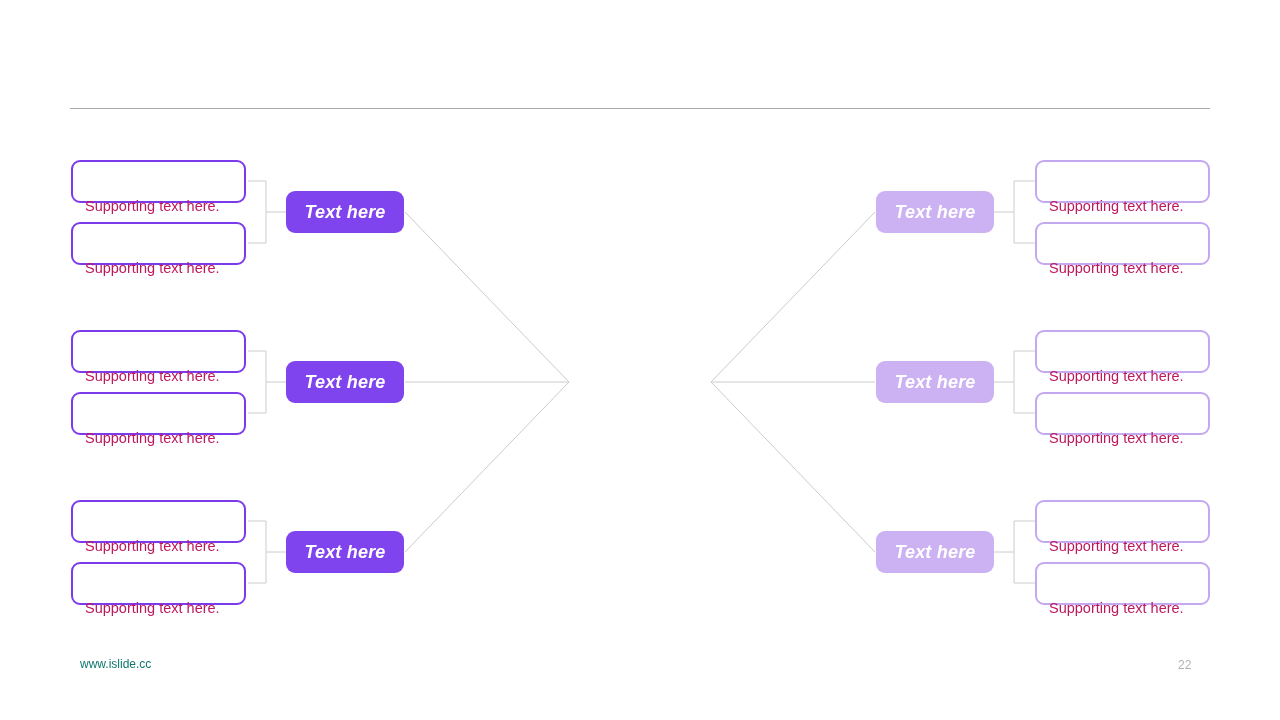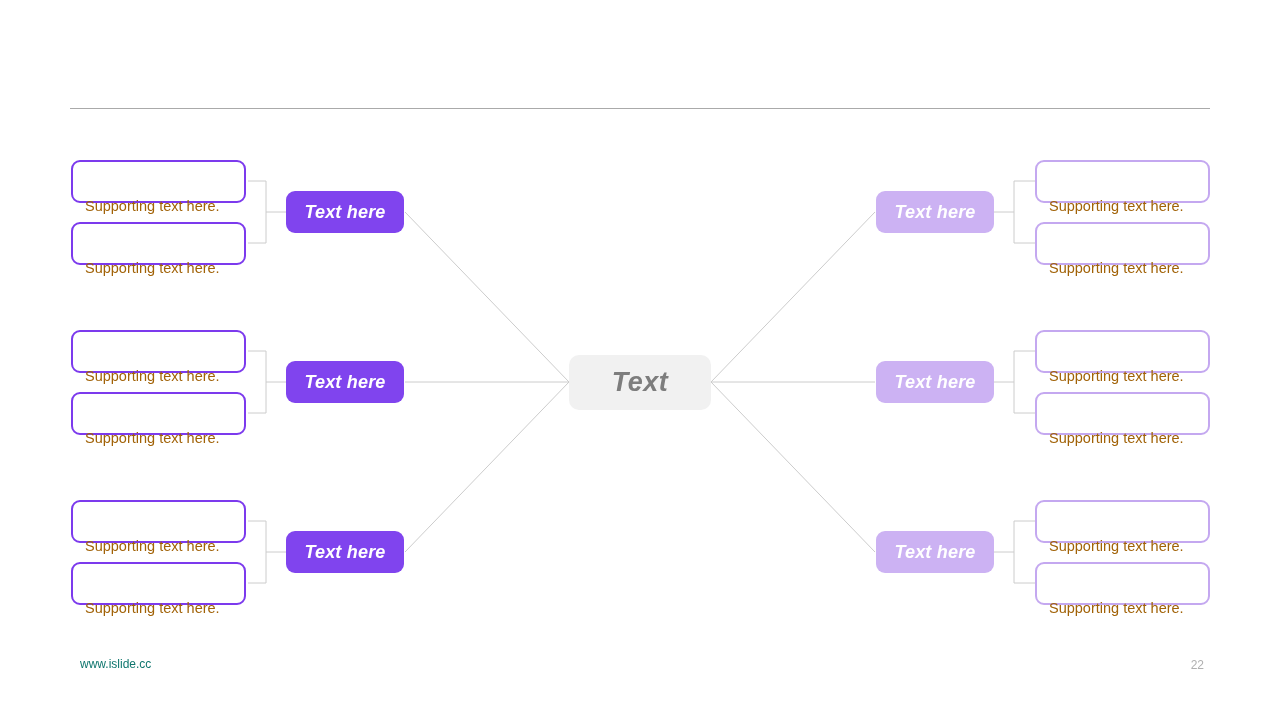--- a/index.html
+++ b/index.html
@@ -87,41 +87,41 @@
     border-radius: 9px;
     background: #ffffff;
     border: 2px solid #7c3aed;
     padding-left: 12px;
   }
   .support.right-side {
     border-color: #c4a8f0;
   }
   .support .label {
     font-size: 14.5px;
-    color: #a16207;
+    color: #be185d;
     white-space: nowrap;
     margin-top: 48px;
   }
   .support.left-col  { left: 71px; }
   .support.right-col { left: 1035px; }
 
   
   .footer-url {
     position: absolute;
     left: 80px;
     top: 657px;
     font-size: 12px;
     color: #0f766e;
   }
   .page-number {
     position: absolute;
     left: 1178px;
     top: 658px;
     width: 26px;
-    text-align: right;
+    text-align: left;
     font-size: 12px;
     color: #b0b0b0;
   }
 </style>
 </head>
 <body>
 
 <div id="slide">
 
   <div class="header-rule"></div>
@@ -166,23 +166,20 @@
       <line x1="1014" y1="351" x2="1035" y2="351"></line>
       <line x1="1014" y1="413" x2="1035" y2="413"></line>
 
       <line x1="994" y1="552" x2="1014" y2="552"></line>
       <line x1="1014" y1="521" x2="1014" y2="583"></line>
       <line x1="1014" y1="521" x2="1035" y2="521"></line>
       <line x1="1014" y1="583" x2="1035" y2="583"></line>
     </g>
   </svg>
 
-  <div class="box center-node">
-    <span class="label">Text</span>
-  </div>
 
   <div class="box branch left" style="top:191px">
     <span class="label">Text here</span>
   </div>
   <div class="box branch left" style="top:361px">
     <span class="label">Text here</span>
   </div>
   <div class="box branch left" style="top:531px">
     <span class="label">Text here</span>
   </div>

